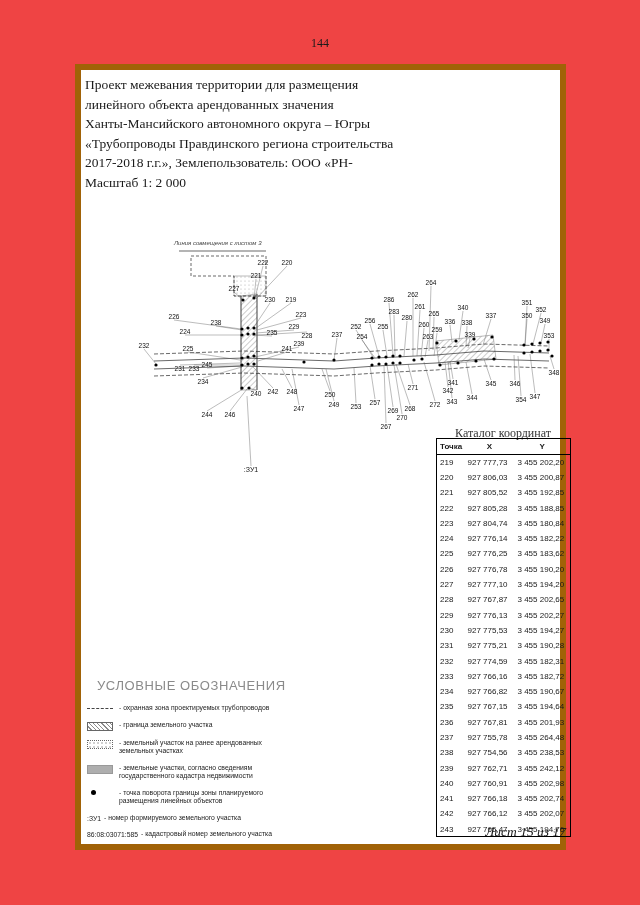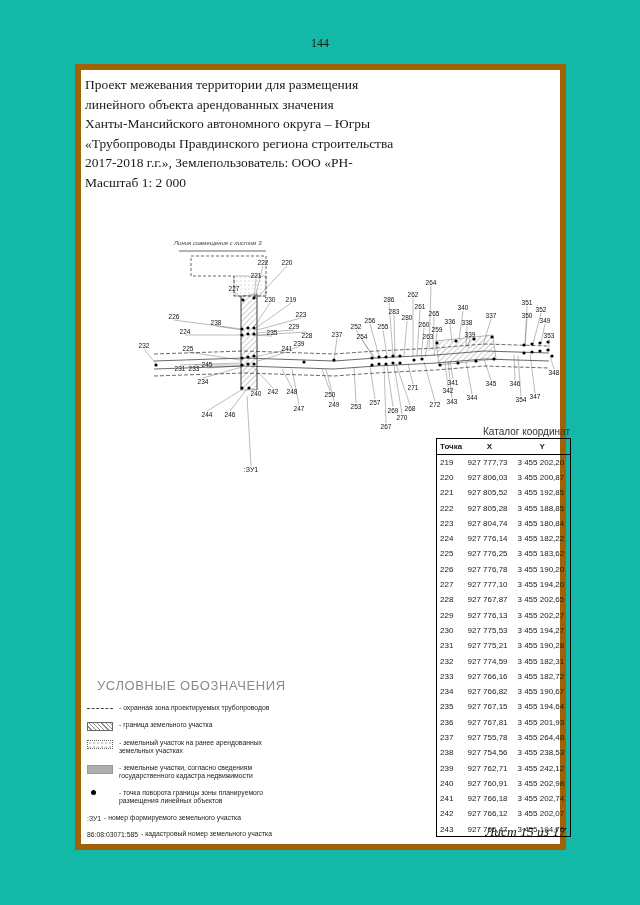--- a/index.html
+++ b/index.html
@@ -1,38 +1,38 @@
 <!DOCTYPE html>
 <html><head>
 <meta charset="utf-8">
 <style>
   * { margin:0; padding:0; box-sizing:border-box; }
   html,body { background:#ffffff; }
   body {
     width:640px; height:905px; position:relative; overflow:hidden;
     font-family:"Liberation Serif", serif; color:#1a1a1a;
   }
-  .page { position:absolute; inset:0; background:#14b8a6; }
+  .page { position:absolute; inset:0; background:#ef4444; }
   .page-number { position:absolute; top:36px; left:0; right:0; text-align:center; font-size:12px; }
   .frame {
     position:absolute; left:75px; top:64px; width:491px; height:786px;
     border:6px solid #a16207; background:#fff;
   }
   .title-block {
     position:absolute; left:4px; top:5px; width:420px;
     font-size:13.5px; line-height:19.5px; font-family:"Liberation Serif", serif;
   }
   .map-wrap { position:absolute; left:43px; top:166px; width:450px; height:256px; }
   .map-wrap svg { width:100%; height:100%; display:block; }
   svg text { font-family:"Liberation Sans", sans-serif; }
 
   .table-caption {
     position:absolute; left:355px; top:356px; width:134px;
-    text-align:right; font-family:Liberation Sans, sans-serif;
-    font-size:10px; color:#333;
+    text-align:center; font-family:Liberation Serif, serif;
+    font-size:12px; color:#333;
   }
   .coord-table {
     position:absolute; left:355px; top:368px; width:134px;
     border-collapse:collapse; border:1px solid #000;
     font-family:"Liberation Sans", sans-serif; font-size:8px;
     table-layout:fixed;
   }
   .coord-table th {
     text-align:center; font-weight:bold; height:16px; padding:1px 3px;
     border-bottom:1px solid #000;

